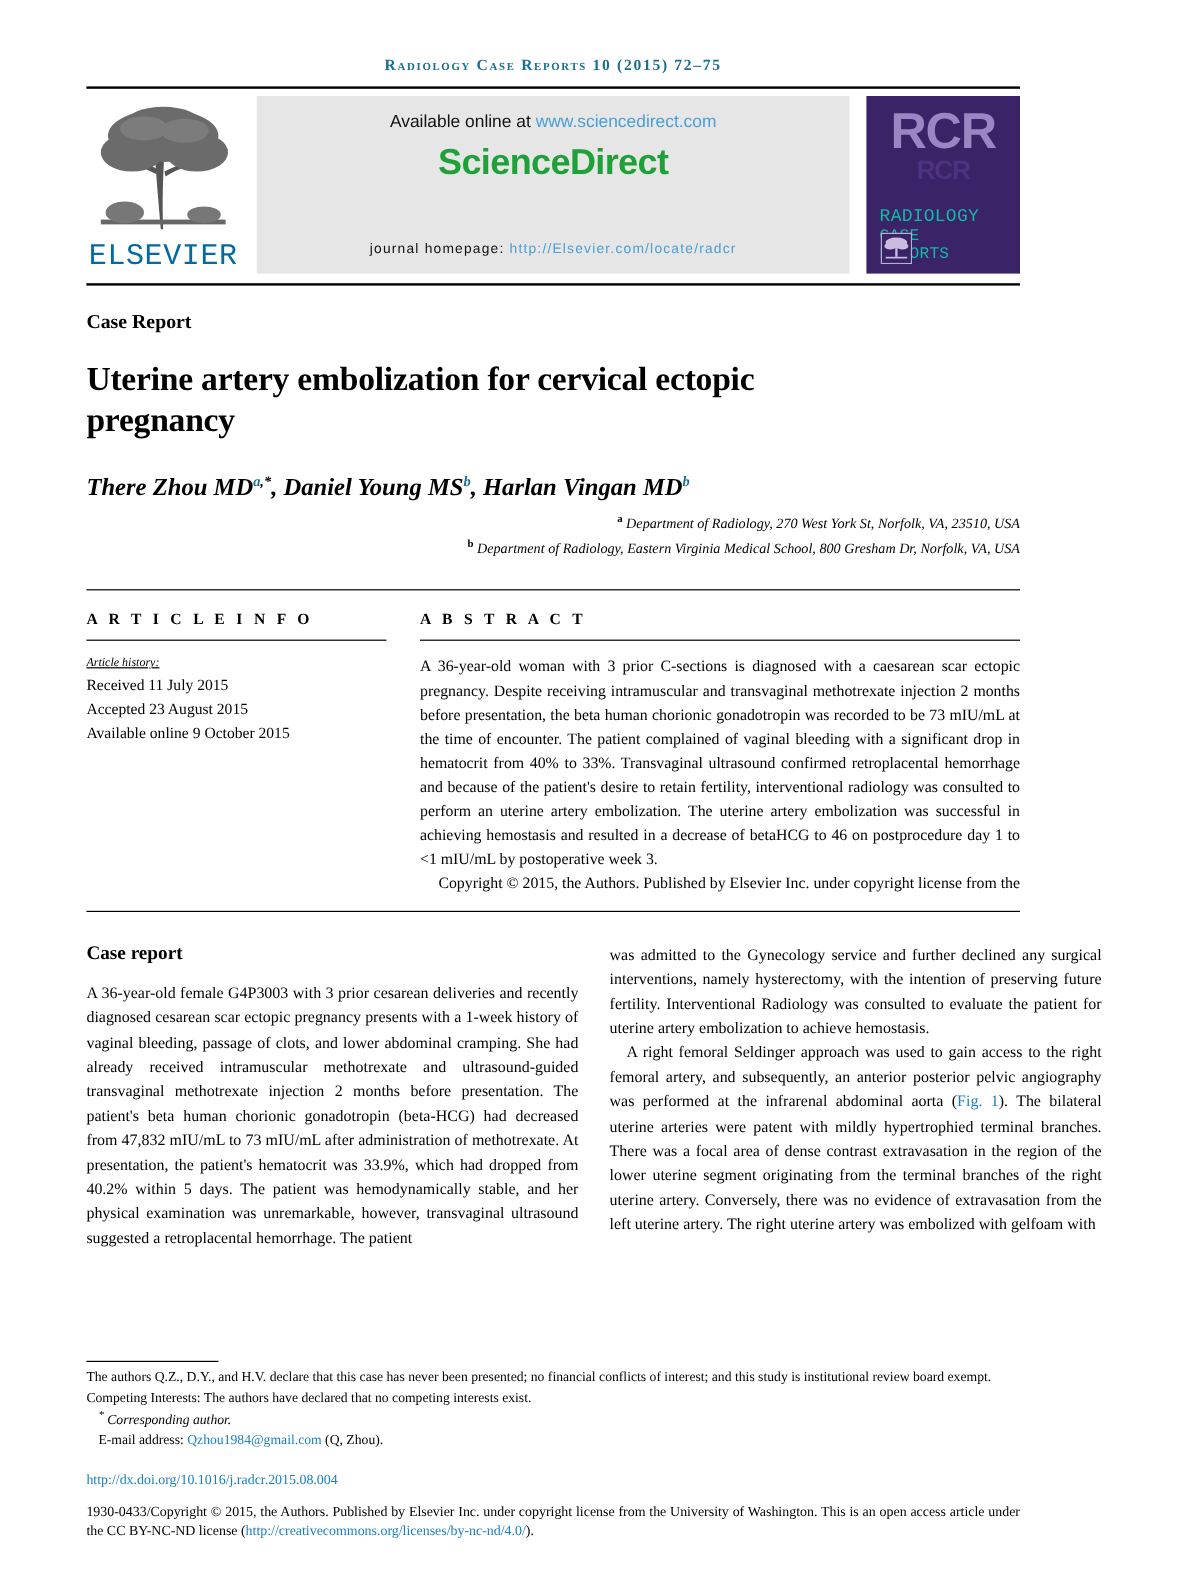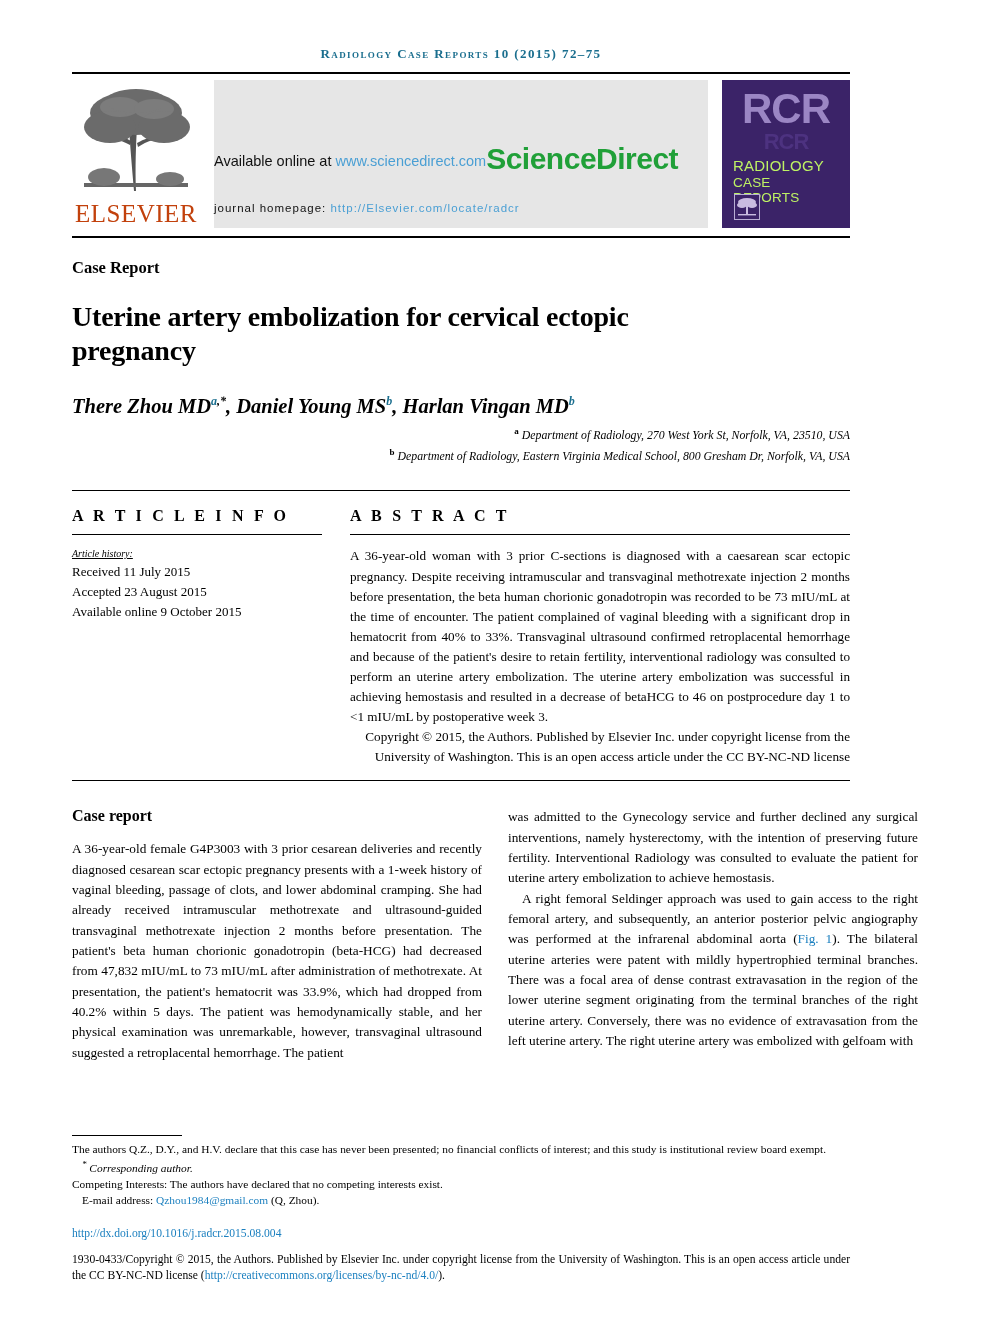--- a/index.html
+++ b/index.html
@@ -51,34 +51,34 @@
     width: 128px;
     flex: 0 0 128px;
     display: flex;
     flex-direction: column;
     align-items: center;
     justify-content: flex-end;
     padding-bottom: 2px;
   }
   .elsevier-tree { display:block; }
   .elsevier-word {
-    color: #c2410c;
+    color: #0369a1;
     font-size: 25px;
     letter-spacing: 0.5px;
-    font-family: Liberation Serif, serif;
+    font-family: Liberation Mono, monospace;
     line-height: 1;
     margin-top: 6px;
   }
   .sd-banner {
     flex: 1 1 auto;
     background: #e6e6e6;
     margin: 0 14px 0 14px;
     position: relative;
     display: flex;
-    flex-direction: row;
+    flex-direction: column;
     align-items: center;
   }
   .sd-avail {
     font-family: "Liberation Sans", sans-serif;
     font-size: 14.5px;
     margin-top: 14px;
     color: #111;
   }
   .sd-avail .lnk { color: #4a9fd4; }
   .sd-logo {
@@ -120,25 +120,25 @@
     font-family: "Liberation Sans", sans-serif;
     font-weight: bold;
     font-size: 22px;
     color: #4d3280;
     letter-spacing: -1px;
     text-align: center;
     line-height: 1;
     margin-top: 1px;
   }
   .rcr-title {
-    font-family: Liberation Sans, sans-serif;
-    color: #bef264;
+    font-family: Liberation Mono, monospace;
+    color: #14b8a6;
     font-size: 15px;
     line-height: 1.12;
-    margin-top: 5px;
+    margin-top: 20px;
     margin-left: 11px;
     letter-spacing: 0.2px;
   }
   .rcr-title .small { font-size: 13.5px; display:block; }
   .rcr-elsmark {
     position: absolute;
     left: 12px;
     bottom: 8px;
     width: 26px;
     height: 26px;
@@ -193,21 +193,21 @@
   }
 
   
   .info-abstract {
     display: flex;
     margin-top: 16px;
   }
   .col-info { width: 250px; flex: 0 0 250px; }
   .col-abs { flex: 1 1 auto; margin-left: 28px; }
   .hdr-caps {
-    font-size: 16px;
+    font-size: 13px;
     font-weight: bold;
     letter-spacing: 3.2px;
     font-family: "Liberation Serif", serif;
   }
   .hdr-rule {
     border-top: 1.5px solid #000;
     margin-top: 9px;
     margin-bottom: 11px;
   }
   .hist-label {
@@ -380,40 +380,39 @@
       <div class="hist-line">Accepted 23 August 2015</div>
       <div class="hist-line">Available online 9 October 2015</div>
     </div>
 
     <div class="col-abs">
       <div class="hdr-caps">A B S T R A C T</div>
       <div class="hdr-rule"></div>
       <p class="abs-p">A 36-year-old woman with 3 prior C-sections is diagnosed with a caesarean scar ectopic pregnancy. Despite receiving intramuscular and transvaginal methotrexate injection 2 months before presentation, the beta human chorionic gonadotropin was recorded to be 73 mIU/mL at the time of encounter. The patient complained of vaginal bleeding with a significant drop in hematocrit from 40% to 33%. Transvaginal ultrasound confirmed retroplacental hemorrhage and because of the patient's desire to retain fertility, interventional radiology was consulted to perform an uterine artery embolization. The uterine artery embolization was successful in achieving hemostasis and resulted in a decrease of betaHCG to 46 on postprocedure day 1 to &lt;1 mIU/mL by postoperative week 3.</p>
       <p class="abs-copy">
         <span class="ln">Copyright © 2015, the Authors. Published by Elsevier Inc. under copyright license from the</span>
-        <span class="ln">University of Washington. This is an open access article under the CC BY-NC-ND license</span>
       </p>
     </div>
   </div>
   <div class="rule-abs-end"></div>
 
   <div class="body-cols">
     <div class="bcol">
       <h2 class="sec">Case report</h2>
       <p class="body-p">A 36-year-old female G4P3003 with 3 prior cesarean deliveries and recently diagnosed cesarean scar ectopic pregnancy presents with a 1-week history of vaginal bleeding, passage of clots, and lower abdominal cramping. She had already received intramuscular methotrexate and ultrasound-guided transvaginal methotrexate injection 2 months before presentation. The patient's beta human chorionic gonadotropin (beta-HCG) had decreased from 47,832 mIU/mL to 73 mIU/mL after administration of methotrexate. At presentation, the patient's hematocrit was 33.9%, which had dropped from 40.2% within 5 days. The patient was hemodynamically stable, and her physical examination was unremarkable, however, transvaginal ultrasound suggested a retroplacental hemorrhage. The patient</p>
     </div>
     <div class="bcol">
       <p class="body-p">was admitted to the Gynecology service and further declined any surgical interventions, namely hysterectomy, with the intention of preserving future fertility. Interventional Radiology was consulted to evaluate the patient for uterine artery embolization to achieve hemostasis.</p>
       <p class="body-p indent"><span>A right femoral Seldinger approach was used to gain access to the right femoral artery, and subsequently, an anterior posterior pelvic angiography was performed at the infrarenal abdominal aorta (</span><span class="lnk">Fig. 1</span><span>). The bilateral uterine arteries were patent with mildly hypertrophied terminal branches. There was a focal area of dense contrast extravasation in the region of the lower uterine segment originating from the terminal branches of the right uterine artery. Conversely, there was no evidence of extravasation from the left uterine artery. The right uterine artery was embolized with gelfoam with</span></p>
     </div>
   </div>
 
   <div class="footnotes">
     <div class="fn-rule"></div>
     <p class="fn">The authors Q.Z., D.Y., and H.V. declare that this case has never been presented; no financial conflicts of interest; and this study is institutional review board exempt.</p>
+    <p class="fn">Competing Interests: The authors have declared that no competing interests exist.</p>
     <p class="fn ital fn-indent"><sup class="fnstar">*</sup> <span>Corresponding author.</span></p>
-    <p class="fn">Competing Interests: The authors have declared that no competing interests exist.</p>
     <p class="fn fn-indent"><span>E-mail address: </span><span class="lnk">Qzhou1984@gmail.com</span><span> (Q, Zhou).</span></p>
     <p class="fn-doi">http://dx.doi.org/10.1016/j.radcr.2015.08.004</p>
     <p class="fn-copy"><span>1930-0433/Copyright © 2015, the Authors. Published by Elsevier Inc. under copyright license from the University of Washington. This is an open access article under the CC BY-NC-ND license (</span><span class="lnk">http://creativecommons.org/licenses/by-nc-nd/4.0/</span><span>).</span></p>
   </div>
 
 </div>
 
 </body></html>

